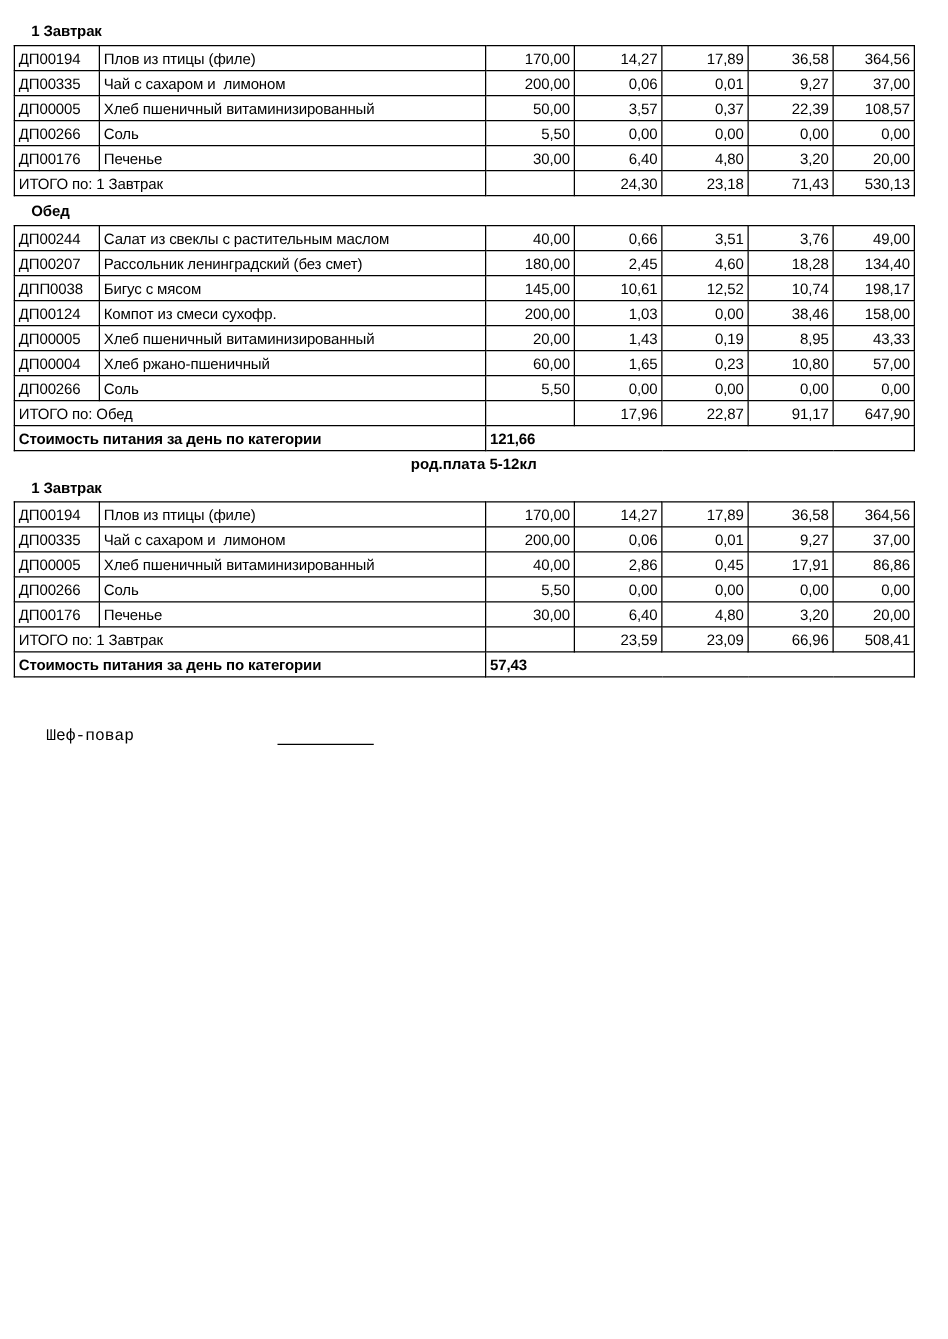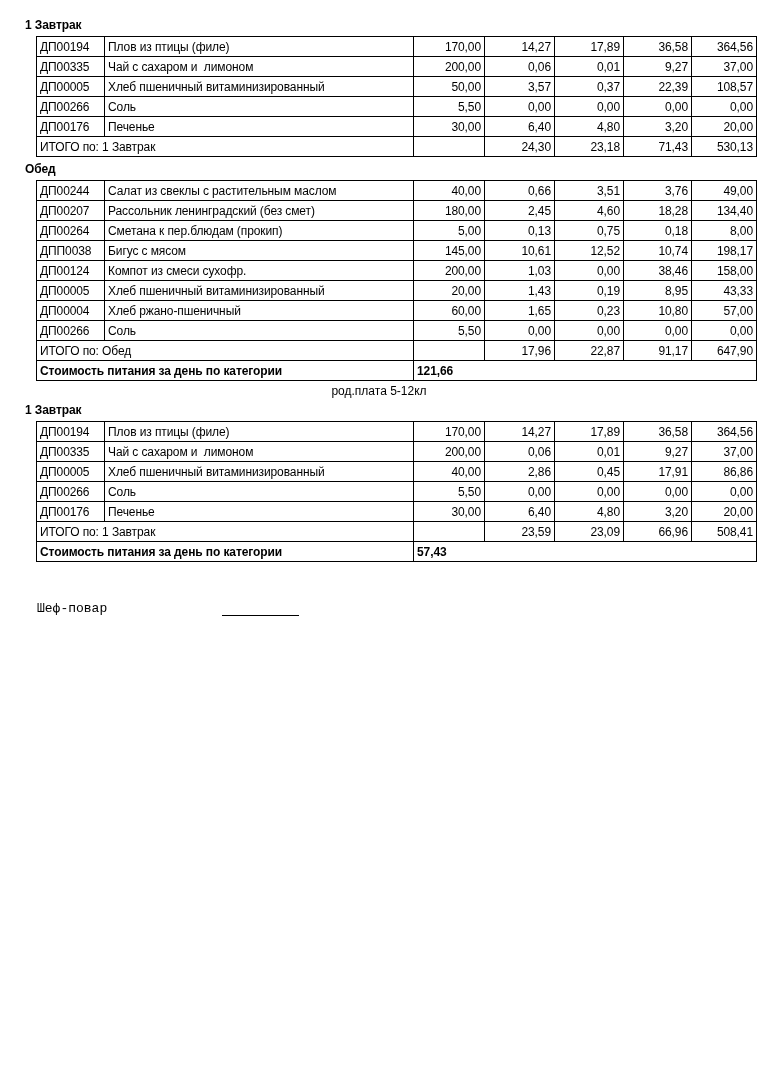--- a/index.html
+++ b/index.html
@@ -22,21 +22,21 @@
   .section-title {
     font-weight: bold;
     font-size: 12px;
     line-height: 13px;
     margin: 0 0 4px 25px;
     letter-spacing: -0.1px;
   }
   table.menu-table {
     border-collapse: collapse;
     table-layout: fixed;
-    margin-left: 36px;
+    margin-left: 11px;
     width: 720px;
     padding-left: 41px;
   }
   table.menu-table td {
     border: 1px solid #000000;
     font-size: 12px;
     line-height: 14px;
     height: 20px;
     box-sizing: border-box;
     padding: 0 3px;
@@ -56,21 +56,21 @@
     white-space: nowrap;
   }
   td.day-value {
     font-weight: bold;
     font-size: 16px;
     height: 22px;
     padding-left: 25px;
     text-align: left;
   }
   .category-note {
-    font-weight: normal;
+    font-weight: bold;
     font-size: 12px;
     line-height: 13px;
     text-align: center;
     width: 758px;
     margin: 4px 0 5px 0;
   }
   .footer {
     margin: 40px 0 0 37px;
     display: flex;
     align-items: flex-end;
@@ -184,29 +184,20 @@
             <td class="num val">49,00</td>
           </tr>
           <tr class="row">
             <td class="code">ДП00207</td>
             <td class="name">Рассольник ленинградский (без смет)</td>
             <td class="num qty">180,00</td>
             <td class="num val">2,45</td>
             <td class="num val">4,60</td>
             <td class="num val">18,28</td>
             <td class="num val">134,40</td>
-          </tr>
-          <tr class="row">
-            <td class="code">ДП00264</td>
-            <td class="name">Сметана к пер.блюдам (прокип)</td>
-            <td class="num qty">5,00</td>
-            <td class="num val">0,13</td>
-            <td class="num val">0,75</td>
-            <td class="num val">0,18</td>
-            <td class="num val">8,00</td>
           </tr>
           <tr class="row">
             <td class="code">ДПП0038</td>
             <td class="name">Бигус с мясом</td>
             <td class="num qty">145,00</td>
             <td class="num val">10,61</td>
             <td class="num val">12,52</td>
             <td class="num val">10,74</td>
             <td class="num val">198,17</td>
           </tr>

